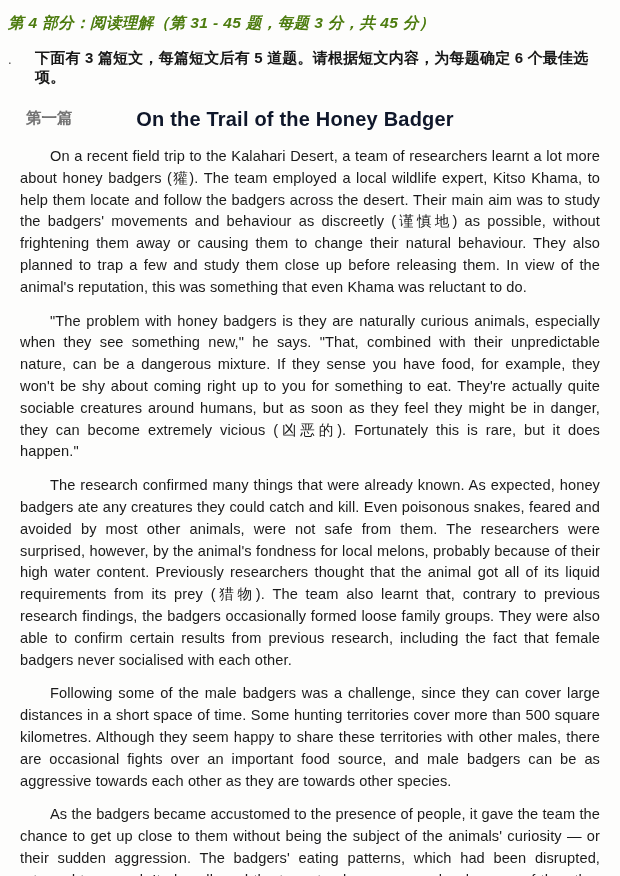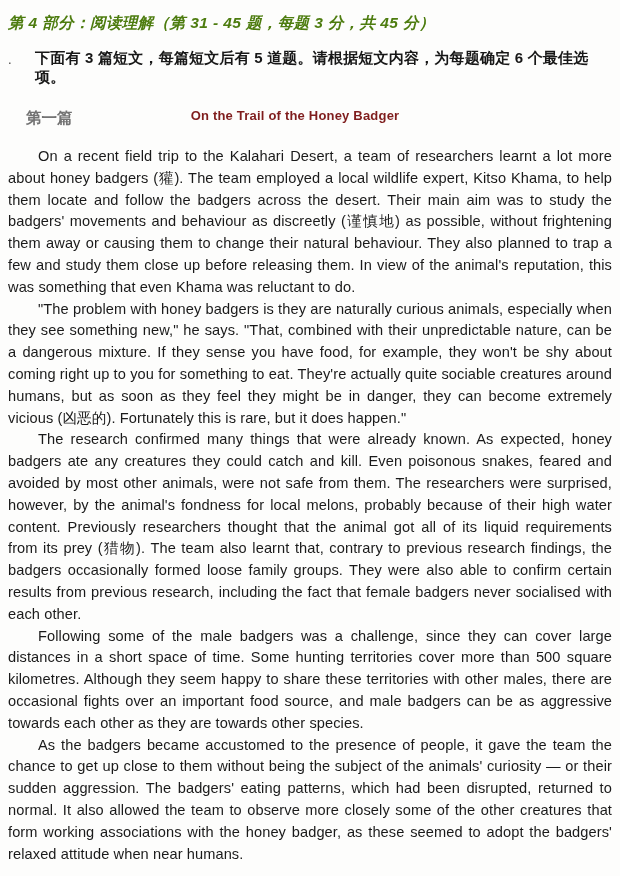--- a/index.html
+++ b/index.html
@@ -54,27 +54,27 @@
     color: #737373;
     margin-left: 16px;
   }
   .passage-title {
     position: absolute;
     left: 0;
     right: 30px;
     top: 0;
     margin: 0;
     text-align: center;
-    font-size: 13px;
+    font-size: 20px;
     font-weight: bold;
     letter-spacing: 0.2px;
-    color: #7f1d1d;
+    color: #0f172a;
   }
   .passage-body p {
-    margin: 0;
+    margin: 12px;
     font-size: 14.6px;
     line-height: 21.8px;
     text-align: justify;
     text-indent: 30px;
     letter-spacing: 0.1px;
     color: #1a1a1a;
   }
 </style>
 </head>
 <body>

